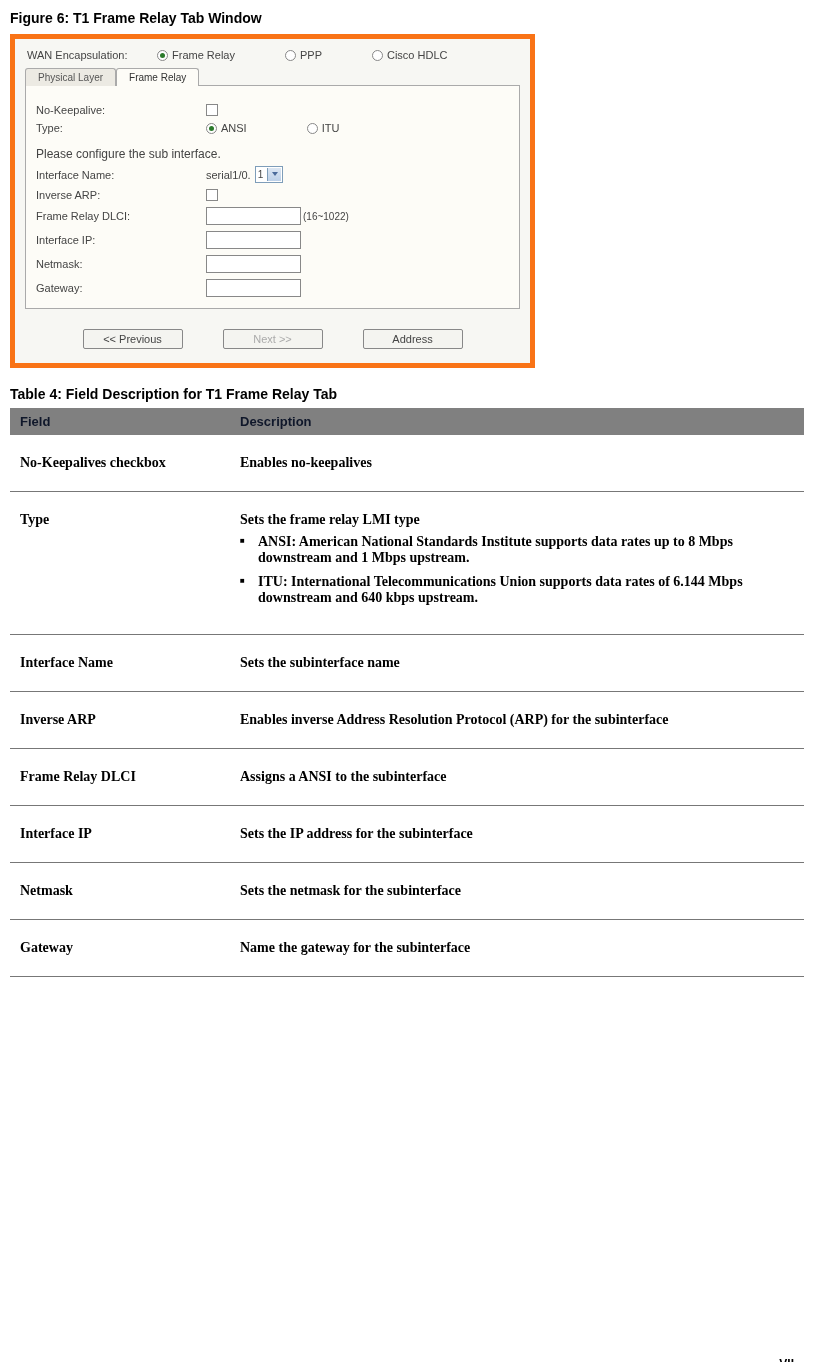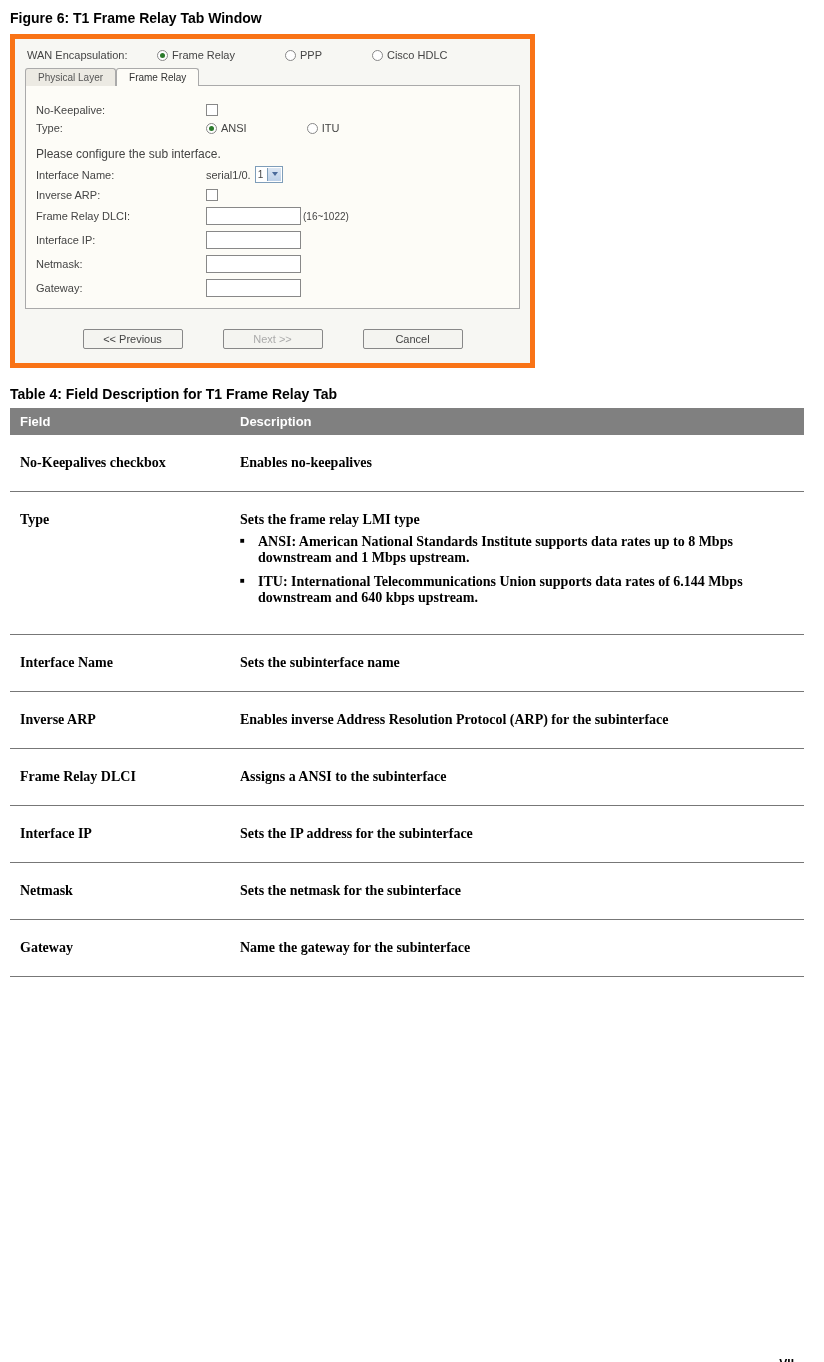--- a/index.html
+++ b/index.html
@@ -24,21 +24,21 @@
   .select-box { width: 28px; height: 17px; border: 1px solid #7e9db9; background: #fff; display: inline-flex; align-items: center; font-size: 10px; padding-left: 2px; position: relative; }
   .select-box::after { content: ""; position: absolute; right: 1px; top: 1px; width: 13px; height: 13px; background: linear-gradient(#dce6f2,#bcd0e8); border-left: 1px solid #7e9db9; }
   .select-arrow { position: absolute; right: 4px; top: 5px; width: 0; height: 0; border-left: 3px solid transparent; border-right: 3px solid transparent; border-top: 4px solid #4a6a9a; z-index: 2; }
   .config-note { padding: 10px 0 2px 0; font-size: 12px; }
   .range-note { font-size: 10px; margin-left: 2px; }
   .buttons-row { display: flex; justify-content: center; gap: 40px; padding: 10px 0 14px 0; }
   .btn { border: 1px solid #888; background: #f4f4f0; font-size: 11px; padding: 3px 0; width: 100px; text-align: center; border-radius: 2px; }
   .btn.disabled { color: #aaa; }
   .table-caption { font-family: Arial, sans-serif; font-weight: bold; font-size: 14px; margin: 10px 0 6px 0; }
   table.desc { width: 100%; border-collapse: collapse; font-family: Georgia, 'Times New Roman', serif; font-size: 14px; }
-  table.desc th { background: #808080; color: #ffffff; text-align: left; padding: 6px 10px; font-family: Arial, sans-serif; font-size: 13px; font-weight: bold; border: none; }
+  table.desc th { background: #808080; color: #0f172a; text-align: left; padding: 6px 10px; font-family: Arial, sans-serif; font-size: 13px; font-weight: bold; border: none; }
   table.desc td { padding: 20px 10px; border-bottom: 1px solid #777; vertical-align: top; font-weight: bold; }
   table.desc td.field-col { width: 220px; }
   ul.bullets { list-style: none; padding: 0; margin: 6px 0 0 0; }
   ul.bullets li { position: relative; padding-left: 18px; margin-bottom: 8px; }
   ul.bullets li::before { content: "■"; position: absolute; left: 0; top: 2px; font-size: 8px; }
   .footer { position: relative; margin-top: 380px; text-align: right; font-family: Arial, sans-serif; font-weight: bold; font-size: 12px; padding-right: 10px; }
   .footer-bullet { font-size: 8px; vertical-align: middle; margin-right: 6px; }
 </style>
 </head>
 <body>
@@ -114,21 +114,21 @@
     </div>
     <div class="field-row">
       <span class="field-label">Gateway:</span>
       <span class="text-input"></span>
     </div>
   </div>
 
   <div class="buttons-row">
     <div class="btn">&lt;&lt; Previous</div>
     <div class="btn disabled">Next &gt;&gt;</div>
-    <div class="btn">Cancel</div>
+    <div class="btn">Address</div>
   </div>
 </div>
 
 <div class="table-caption">Table 4:  Field Description for T1 Frame Relay Tab</div>
 
 <table class="desc">
   <thead>
     <tr>
       <th>Field</th>
       <th>Description</th>

